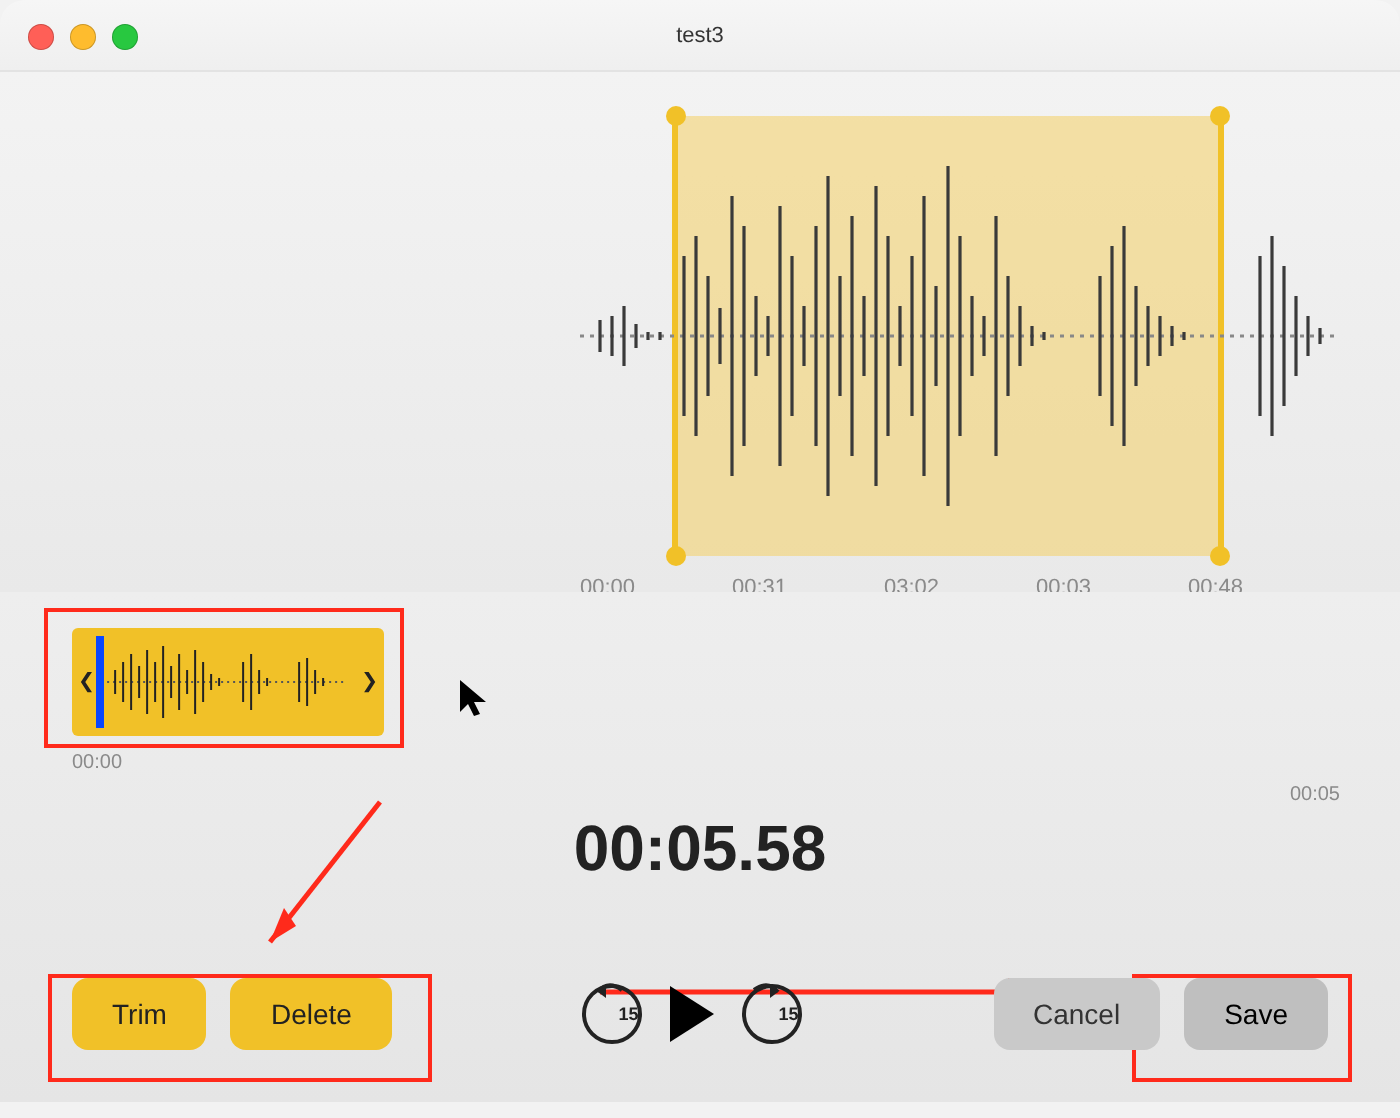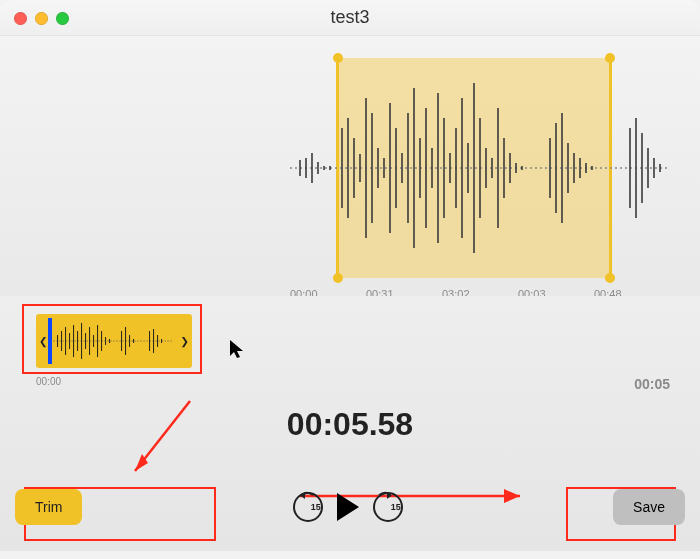--- a/index.html
+++ b/index.html
@@ -14,21 +14,21 @@
     .titlebar {
       height: 36px;
       background: linear-gradient(#f6f6f6,#efefef);
       display: flex; align-items: center; position: relative;
       border-bottom: 1px solid #e3e3e3;
       border-radius: 12px 12px 0 0;
     }
     .traffic { position: absolute; left: 14px; top: 12px; display:flex; gap:8px;}
     .dot { width:13px;height:13px;border-radius:50%; box-shadow: inset 0 0 0 .5px rgba(0,0,0,.2);}
     .dot.r{background:#ff5f57}.dot.y{background:#febc2e}.dot.g{background:#28c840}
-    .title { margin:16px auto; font-size:18px; color:#333;}
+    .title { margin:16px auto; font-size:11px; color:#333;}
     .waveform-panel {
       height: 260px; background: linear-gradient(#f3f3f3,#e9e9e9);
       position: relative; padding: 18px 0 8px;
     }
     .wf-area {
       position: absolute; left: 290px; top: 22px; width: 380px; height: 220px;
     }
     .wf-svg { position:absolute; left:0; top:0;}
     .trim-region {
       position:absolute; left:46px; top:0; width:276px; height:220px;
@@ -53,28 +53,28 @@
     .mini {
       position:absolute; left:36px; top:18px; width:156px; height:54px;
       background:#f1c128; border-radius:3px; display:flex; align-items:center;
     }
     .mini .bar { position:absolute; left:12px; top:4px; width:4px; height:46px; background:#0a47ff;}
     .mini .chev { font-family:monospace; font-size:14px; color:#222; padding:0 3px;}
     .mini .wave { flex:1; height:40px;}
     .red-box { position:absolute; border:2px solid #ff2a1b; }
     .rb-mini { left:22px; top:8px; width:180px; height:70px;}
     .mini-time{ position:absolute; left:36px; top:80px; font-size:10px; color:#8a8a8a;}
-    .end-time{ position:absolute; right:30px; top:80px; font-size:14px; color:#8a8a8a;font-weight:bold;}
+    .end-time{ position:absolute; right:30px; top:96px; font-size:10px; color:#8a8a8a;}
     .callout { position:absolute; left:220px; top:75px; font-size:16px; color:#ff2a1b;}
     .big-time {
       position:absolute; left:0; right:0; top:110px; text-align:center;
       font-size:32px; font-weight:600; color:#222; font-variant-numeric:tabular-nums;
     }
     .btnrow { position:absolute; left:0; right:0; bottom:18px; height:52px;
-      display:flex; align-items:center; padding:0 15px; gap:12px;}
+      display:flex; align-items:center; padding:0 36px; gap:12px;}
     .pill { border:none; border-radius:8px; height:36px; padding:0 20px;
       font-size:14px; cursor:pointer;}
     .pill.yellow{ background:#f1c128; color:#222;}
     .pill.grey{ background:#c9c9c9; color:#333;}
     .pill.grey.dark{ background:#bfbfbf; color:#000000;}
     .spacer{flex:1}
     .skip { width:30px;height:30px; border:2px solid #222; border-radius:50%;
       display:flex;align-items:center;justify-content:flex-end; font-size:9px; font-weight:700;
       position:relative; color:#222;}
     .skip svg{position:absolute;top:-4px;}
@@ -228,34 +228,36 @@
       </svg>
   </div>
 
   <div class="big-time">00:05.58</div>
 
   <div class="red-box rb-trim"></div>
   <div class="red-box rb-save"></div>
 
   <div class="btnrow">
     <button class="pill yellow">Trim</button>
+    <button class="pill yellow">Delete</button>
     <div class="spacer"></div>
     <div class="tbtns">
       <div class="skip">
         <span>15</span>
         <svg width="30" height="10">
             <path d="M10 6 Q15 0 22 5" fill="none" stroke="#222" stroke-width="2"></path>
             <polygon points="10,6 14,2 14,9" fill="#222"></polygon>
           </svg>
       </div>
       <div class="play"></div>
       <div class="skip">
         <span>15</span>
         <svg width="30" height="10">
             <path d="M8 5 Q15 0 20 6" fill="none" stroke="#222" stroke-width="2"></path>
             <polygon points="20,6 16,2 16,9" fill="#222"></polygon>
           </svg>
       </div>
     </div>
     <div class="spacer"></div>
+    <button class="pill grey">Cancel</button>
     <button class="pill grey dark">Save</button>
   </div>
 </div>
 
 </body></html>

